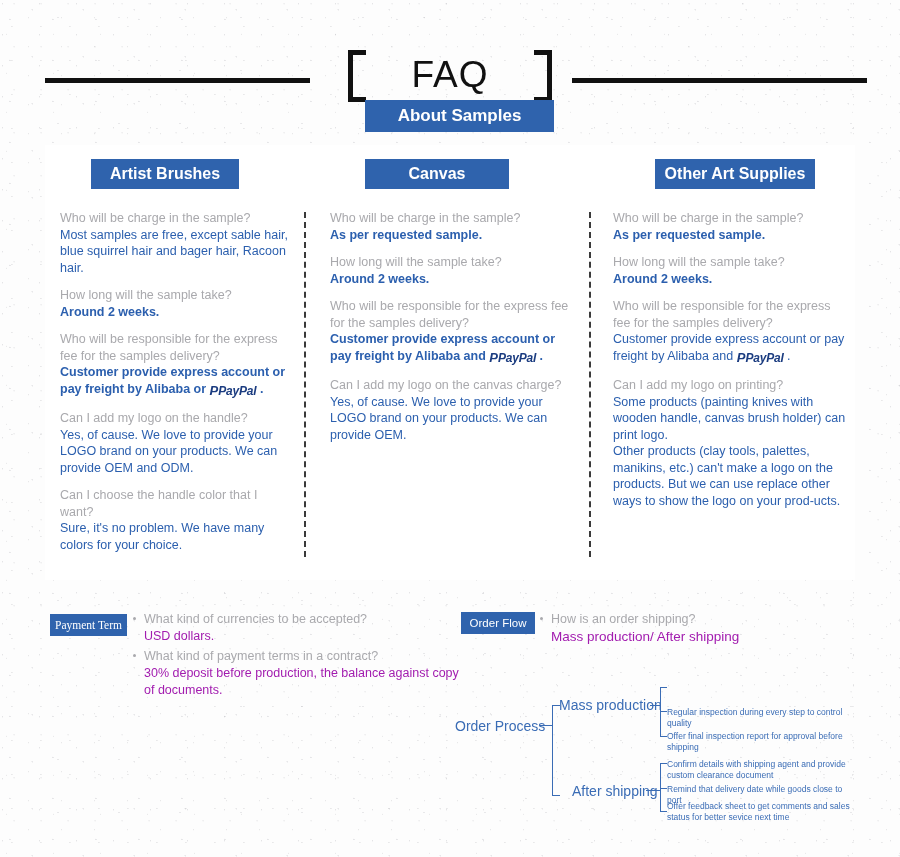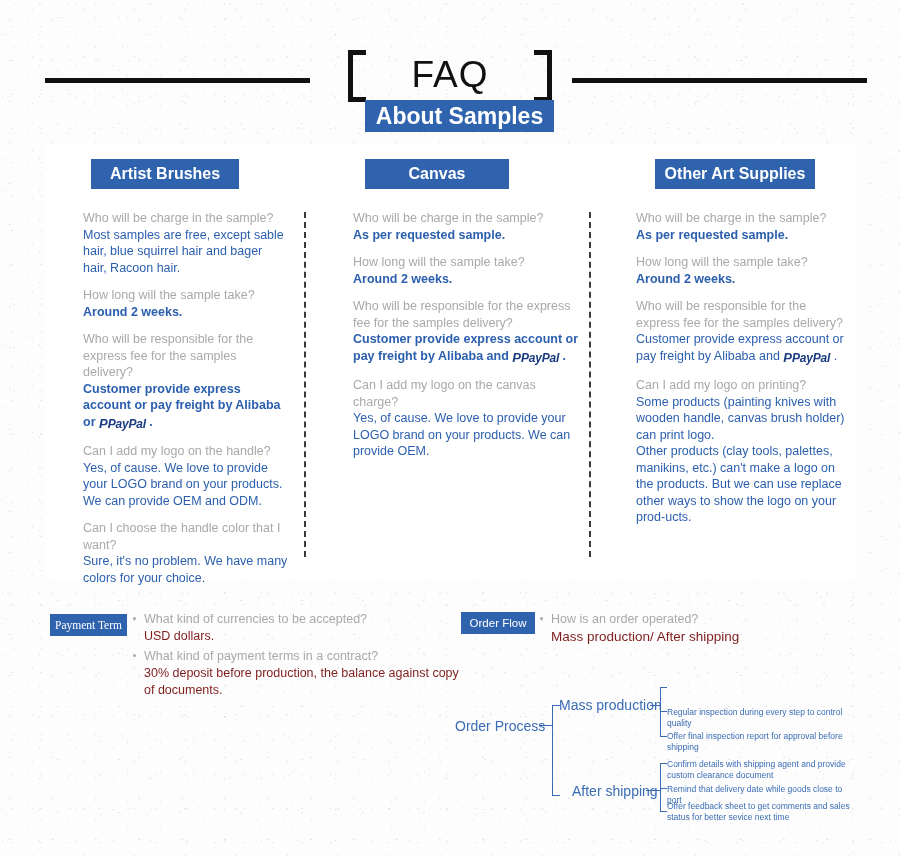--- a/index.html
+++ b/index.html
@@ -68,21 +68,21 @@
     color: #ffffff;
     font-weight: bold;
     text-align: center;
     box-sizing: border-box;
     white-space: nowrap;
   }
   .badge-about {
     left: 365px; top: 100px;
     width: 189px; height: 32px;
     line-height: 32px;
-    font-size: 23px;
+    font-size: 17px;
   }
 
   
   .panel {
     position: absolute;
     left: 45px; top: 145px;
     width: 810px; height: 435px;
     background: #ffffff;
   }
 
@@ -100,21 +100,21 @@
   .col {
     position: absolute;
     top: 210px;
     font-size: 12.5px;
     line-height: 16.5px;
   }
   .col1 { left: 60px;  width: 228px; }
   .col2 { left: 330px; width: 250px; }
   .col3 { left: 613px; width: 235px; }
 
-  .qa { margin-bottom: 11px; margin-left: 23px; }
+  .qa { margin-bottom: 11px; }
   .q {
     color: #a9a9ad;
   }
   .a {
     color: #2b5fae;
   }
   .a.strong { font-weight: bold; }
 
   
   .divider {
@@ -175,21 +175,21 @@
 
   .bullet-item { margin-bottom: 3px; position: relative; padding-left: 11px; }
   .bullet-dot {
     position: absolute;
     left: 0; top: 6px;
     width: 3px; height: 3px;
     border-radius: 50%;
     background: #a9a9ad;
   }
   .bullet-item .q { color: #a9a9ad; }
-  .bullet-item .a { color: #7f1d1d; display: block; }
+  .bullet-item .a { color: #a21caf; display: block; }
   .bullet-item .a.big { font-size: 13.5px; }
 
   
   .tree {
     position: absolute;
     left: 450px; top: 675px;
     width: 420px; height: 160px;
     color: #3a6cb5;
   }
   .tree-root {
@@ -308,21 +308,21 @@
   </div>
 
 <div class="bbadge badge-payment">Payment Term</div>
 <div class="bullet-list bl-payment">
     <div class="bullet-item"><span class="bullet-dot"></span><span class="q">What kind of currencies to be accepted?</span><span class="a">USD dollars.</span></div>
     <div class="bullet-item"><span class="bullet-dot"></span><span class="q">What kind of payment terms in a contract?</span><span class="a">30% deposit before production, the balance against copy of documents.</span></div>
   </div>
 
 <div class="bbadge badge-order">Order Flow</div>
 <div class="bullet-list bl-order">
-    <div class="bullet-item"><span class="bullet-dot"></span><span class="q">How is an order operated?</span><span class="a big">Mass production/ After shipping</span></div>
+    <div class="bullet-item"><span class="bullet-dot"></span><span class="q">How is an order shipping?</span><span class="a big">Mass production/ After shipping</span></div>
   </div>
 
 <div class="tree">
   <div class="tree-root">Order Process</div>
 
   <div class="tree-line hline" style="left:90px; top:50px; width:12px;"></div>
   <div class="tree-line vline" style="left:102px; top:30px; height:90px;"></div>
   <div class="tree-line hline" style="left:102px; top:30px; width:8px;"></div>
   <div class="tree-line hline" style="left:102px; top:120px; width:8px;"></div>
 

